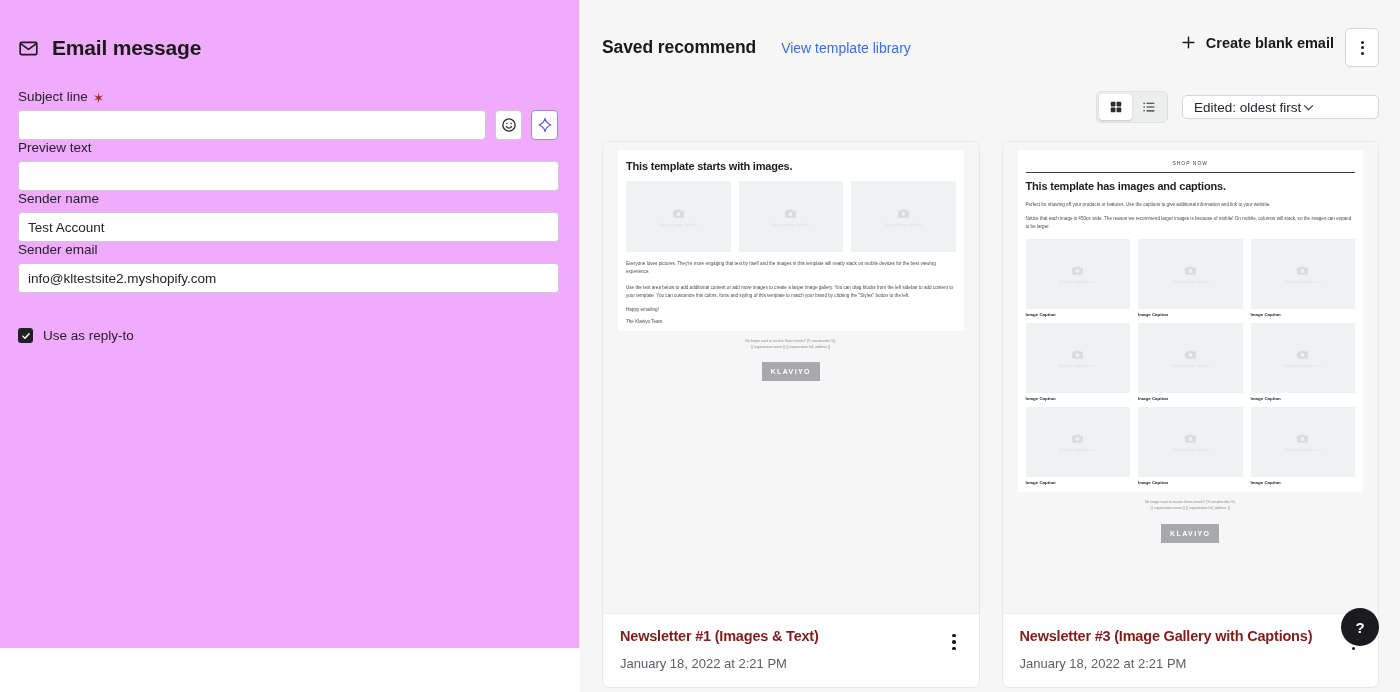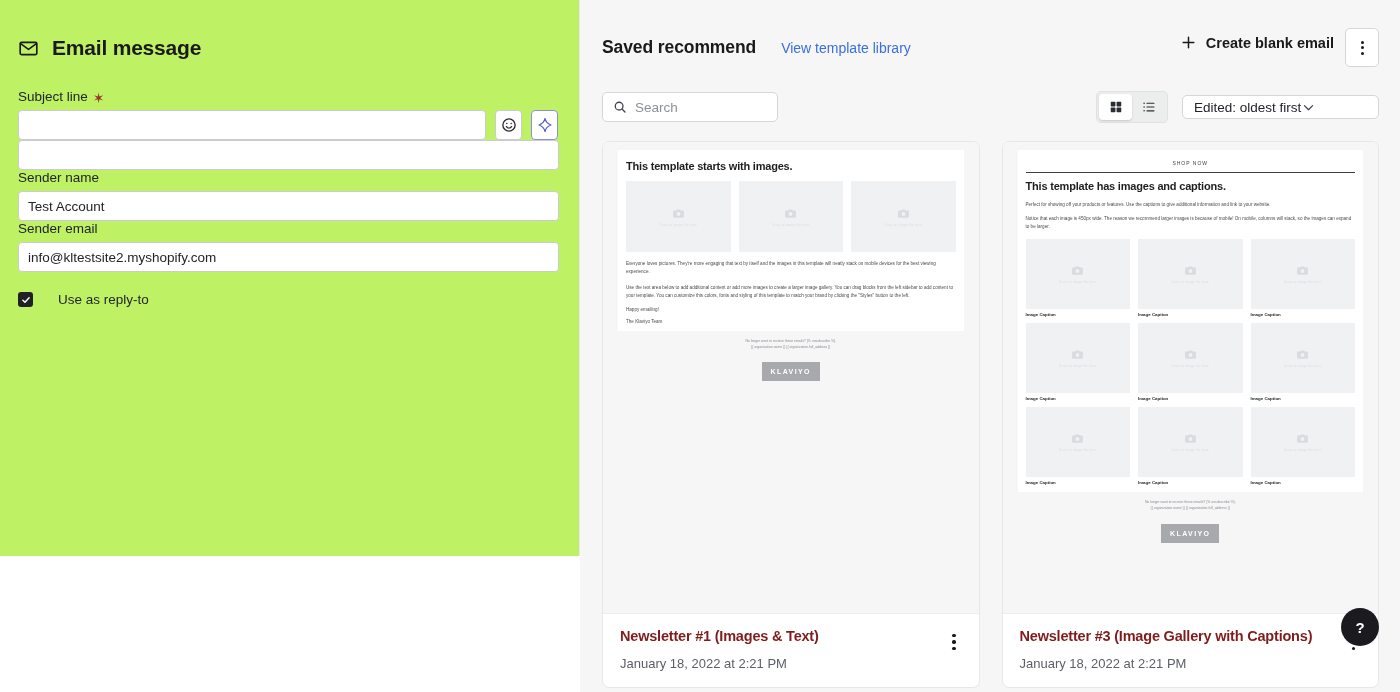--- a/index.html
+++ b/index.html
@@ -8,22 +8,22 @@
     font-family: "Liberation Sans", sans-serif;
     background: #ffffff;
     overflow: hidden;
     color: #1a1a1a;
     -webkit-font-smoothing: antialiased;
   }
   .app { display: flex; width: 1400px; height: 692px; }
 
   
   .left-panel {
-    width: 580px; height: 556px;
-    background: #bef264;
+    width: 580px; height: 648px;
+    background: #f0abfc;
     border-right: 1px solid #e8e8ea;
     padding: 36px 21px 0 18px;
     position: relative;
   }
   .panel-head { display: flex; align-items: center; gap: 13px; margin-bottom: 29px; }
   .envelope-icon { width: 21px; height: 21px; display: block; color: #1a1a1a; }
   .panel-title { font-size: 21px; font-weight: 700; letter-spacing: -0.2px; color: #1a1a1a; }
 
   .field { margin-bottom: 0; }
   .field-label {
@@ -44,21 +44,21 @@
     width: 27px; height: 30px; border: 1px solid #c9ccd2; border-radius: 4px;
     background: #fff; display: flex; align-items: center; justify-content: center;
     cursor: pointer; flex: 0 0 auto;
   }
   .icon-btn.accent { border-color: #8e8ede; }
   .emoji-glyph { width: 16px; height: 16px; display: block; color: #2b2b33; }
   .spark-glyph { width: 16px; height: 16px; display: block; color: #5c5ccc; }
 
   .preview-input, .sender-input, .email-input { width: 541px; }
 
-  .checkbox-row { display: flex; align-items: flex-end; gap: 25px; margin-top: 20px; }
+  .checkbox-row { display: flex; align-items: flex-end; gap: 10px; margin-top: 35px; }
   .checkbox {
     width: 15px; height: 15px; background: #1f2124; border-radius: 3px;
     display: flex; align-items: center; justify-content: center; cursor: pointer;
     flex: 0 0 auto;
   }
   .checkbox svg { width: 10px; height: 10px; color: #fff; display: block; }
   .checkbox-label { font-size: 13.5px; color: #22242a; }
 
   
   .right-panel {
@@ -204,20 +204,21 @@
         </div>
         <div class="icon-btn accent">
           <svg class="spark-glyph" viewBox="0 0 24 24" fill="none" stroke="currentColor" stroke-width="1.8" stroke-linejoin="round">
             <path d="M12 2.2c.9 5 3.9 8 8.9 9.8-5 1.8-8 4.8-8.9 9.8-.9-5-3.9-8-8.9-9.8 5-1.8 8-4.8 8.9-9.8z"></path>
           </svg>
         </div>
       </div>
     </div>
 
     <div class="field">
+      <div class="field-label">Preview text</div>
       <input class="text-input preview-input" type="text" placeholder="" style="">
     </div>
 
     <div class="field">
       <div class="field-label">Sender name</div>
       <input class="text-input sender-input" type="text" value="Test Account" style="">
     </div>
 
     <div class="field">
       <div class="field-label">Sender email</div>
@@ -252,29 +253,20 @@
           <span class="kebab-dots">
               <i></i>
               <i></i>
               <i></i>
             </span>
         </div>
       </div>
     </div>
 
     <div class="toolbar">
-      <div class="search-box">
-        <span>
-          <svg class="search-glyph" viewBox="0 0 24 24" fill="none" stroke="currentColor" stroke-width="2.3" stroke-linecap="round">
-            <circle cx="10.5" cy="10.5" r="6.6"></circle>
-              <path d="M15.5 15.5l5 5"></path>
-          </svg>
-        </span>
-        <input class="search-input" type="text" placeholder="Search" style="">
-      </div>
       <div class="toolbar-right">
         <div class="view-toggle">
           <div class="view-opt active">
             <svg viewBox="0 0 24 24" fill="currentColor">
               <rect x="3" y="3" width="8" height="8" rx="1.2"></rect>
                 <rect x="13" y="3" width="8" height="8" rx="1.2"></rect>
               <rect x="3" y="13" width="8" height="8" rx="1.2"></rect>
                 <rect x="13" y="13" width="8" height="8" rx="1.2"></rect>
             </svg>
           </div>

